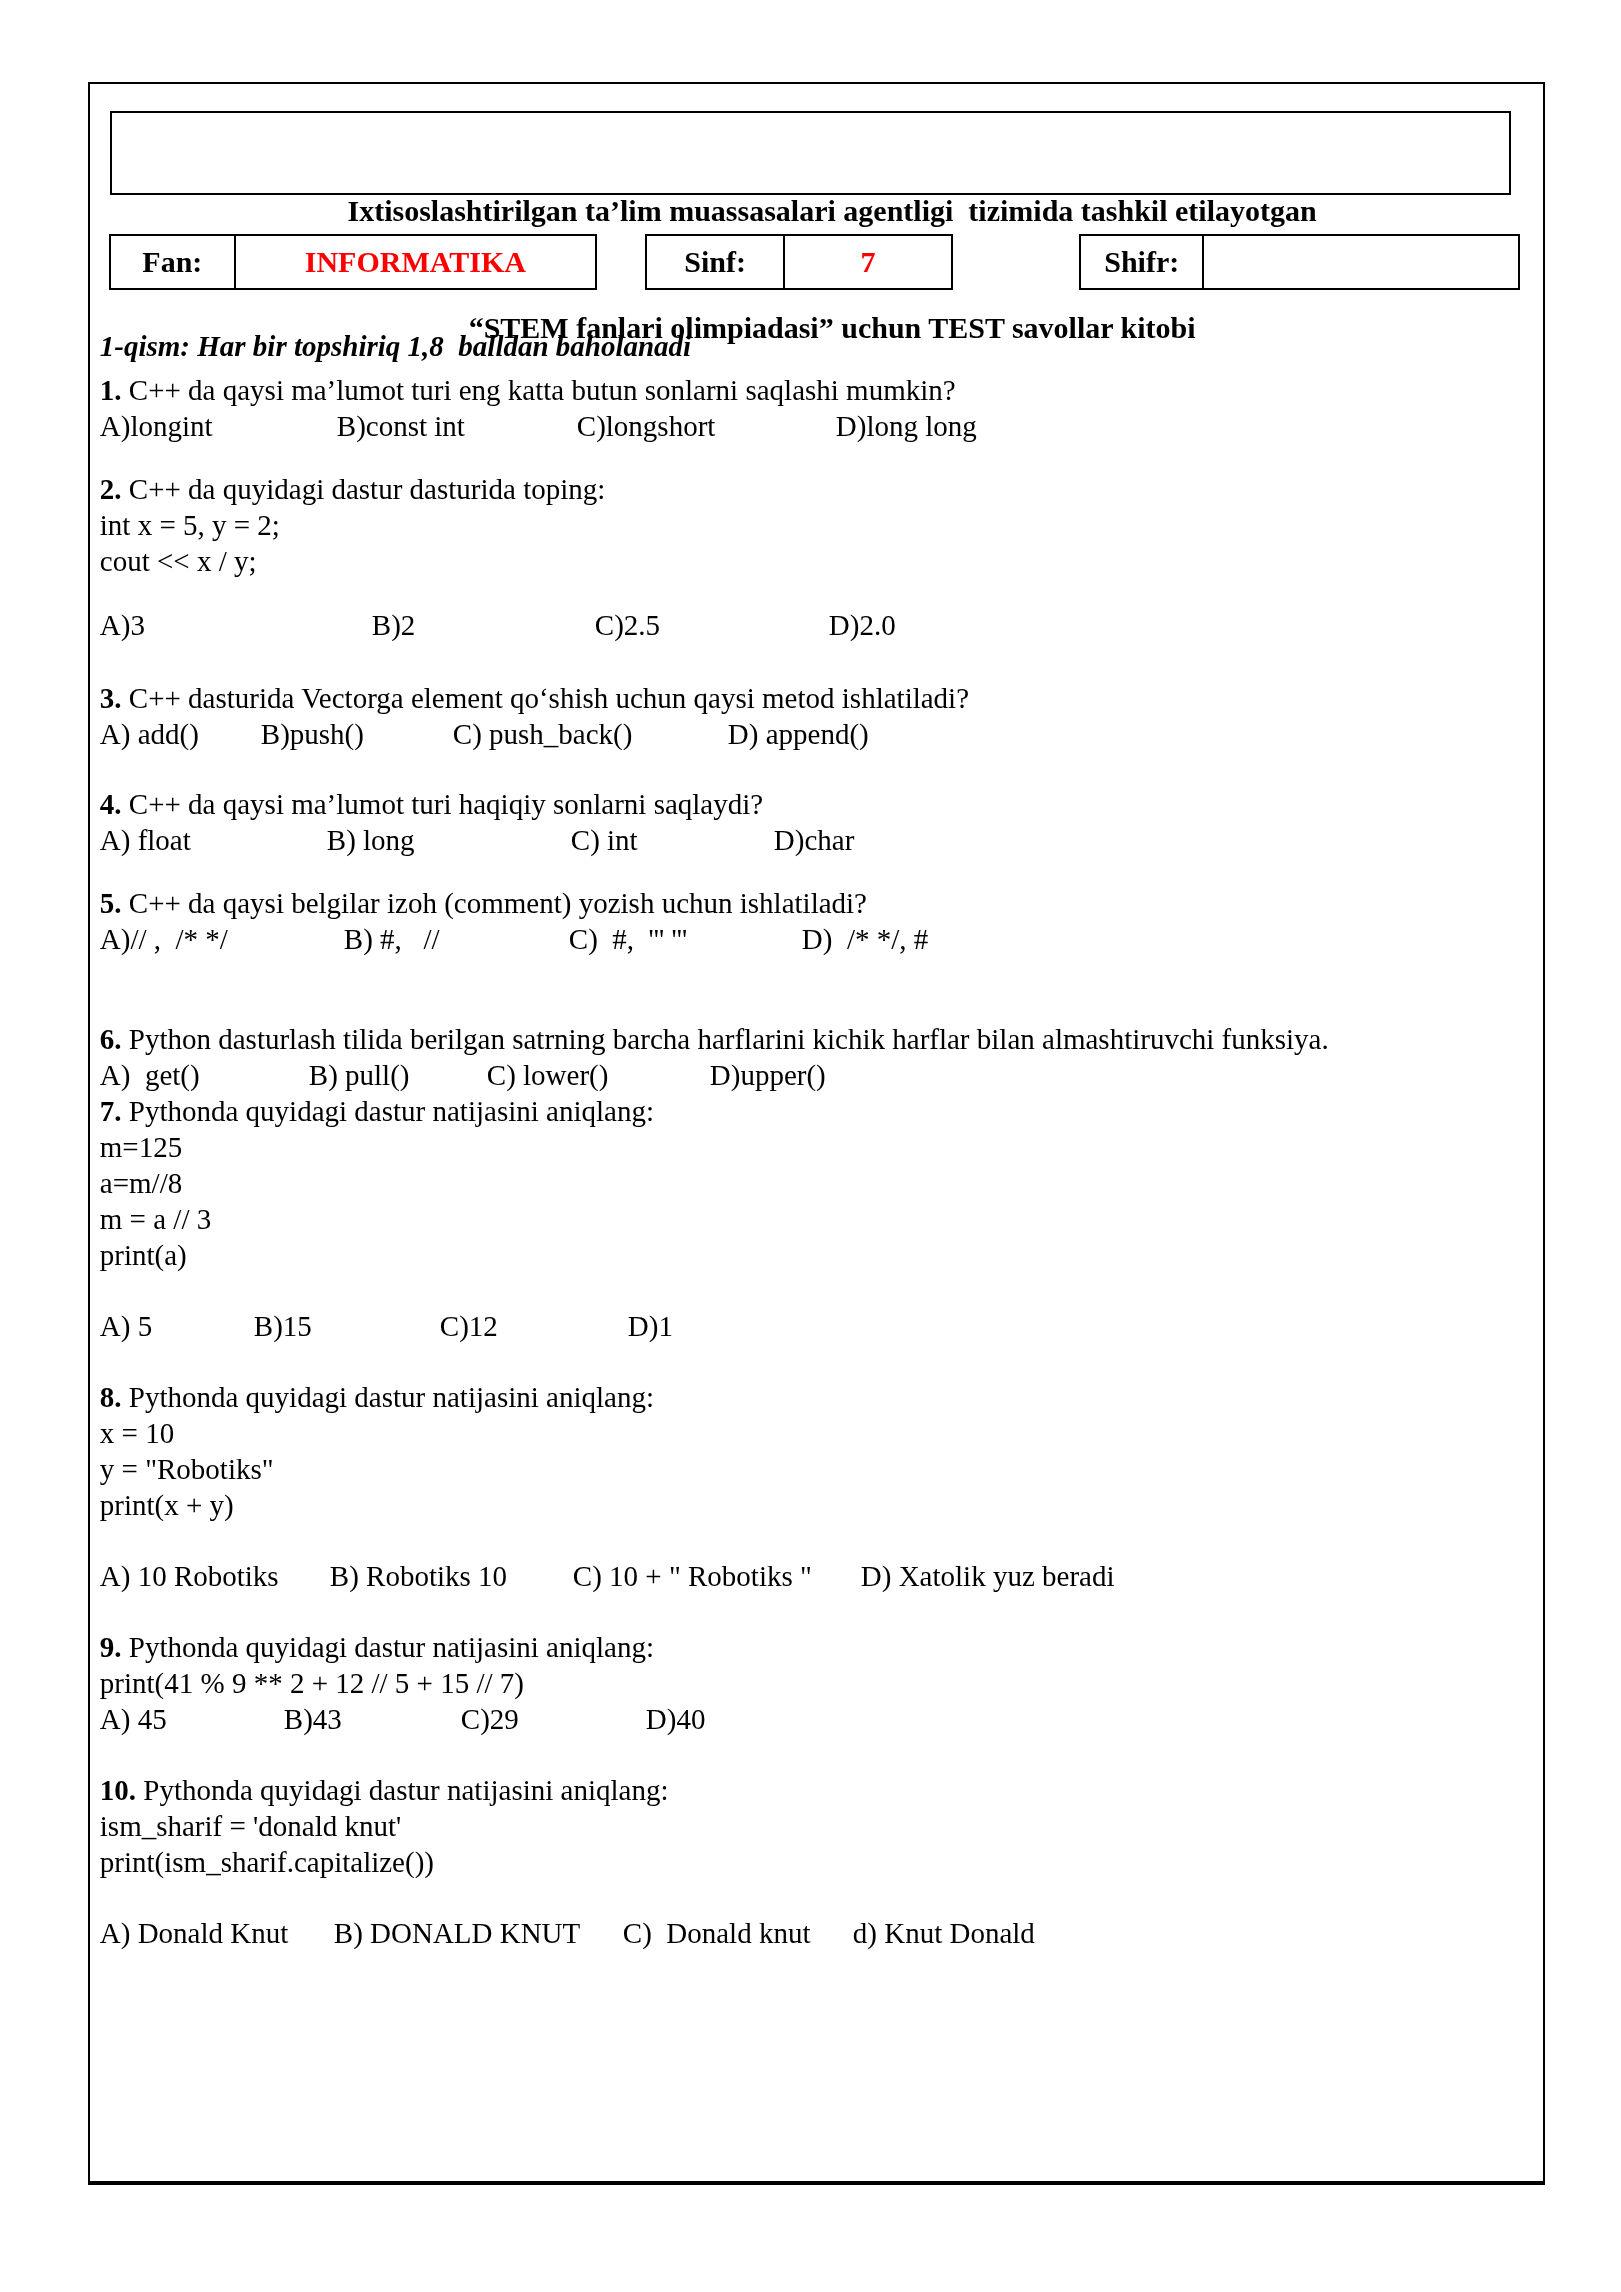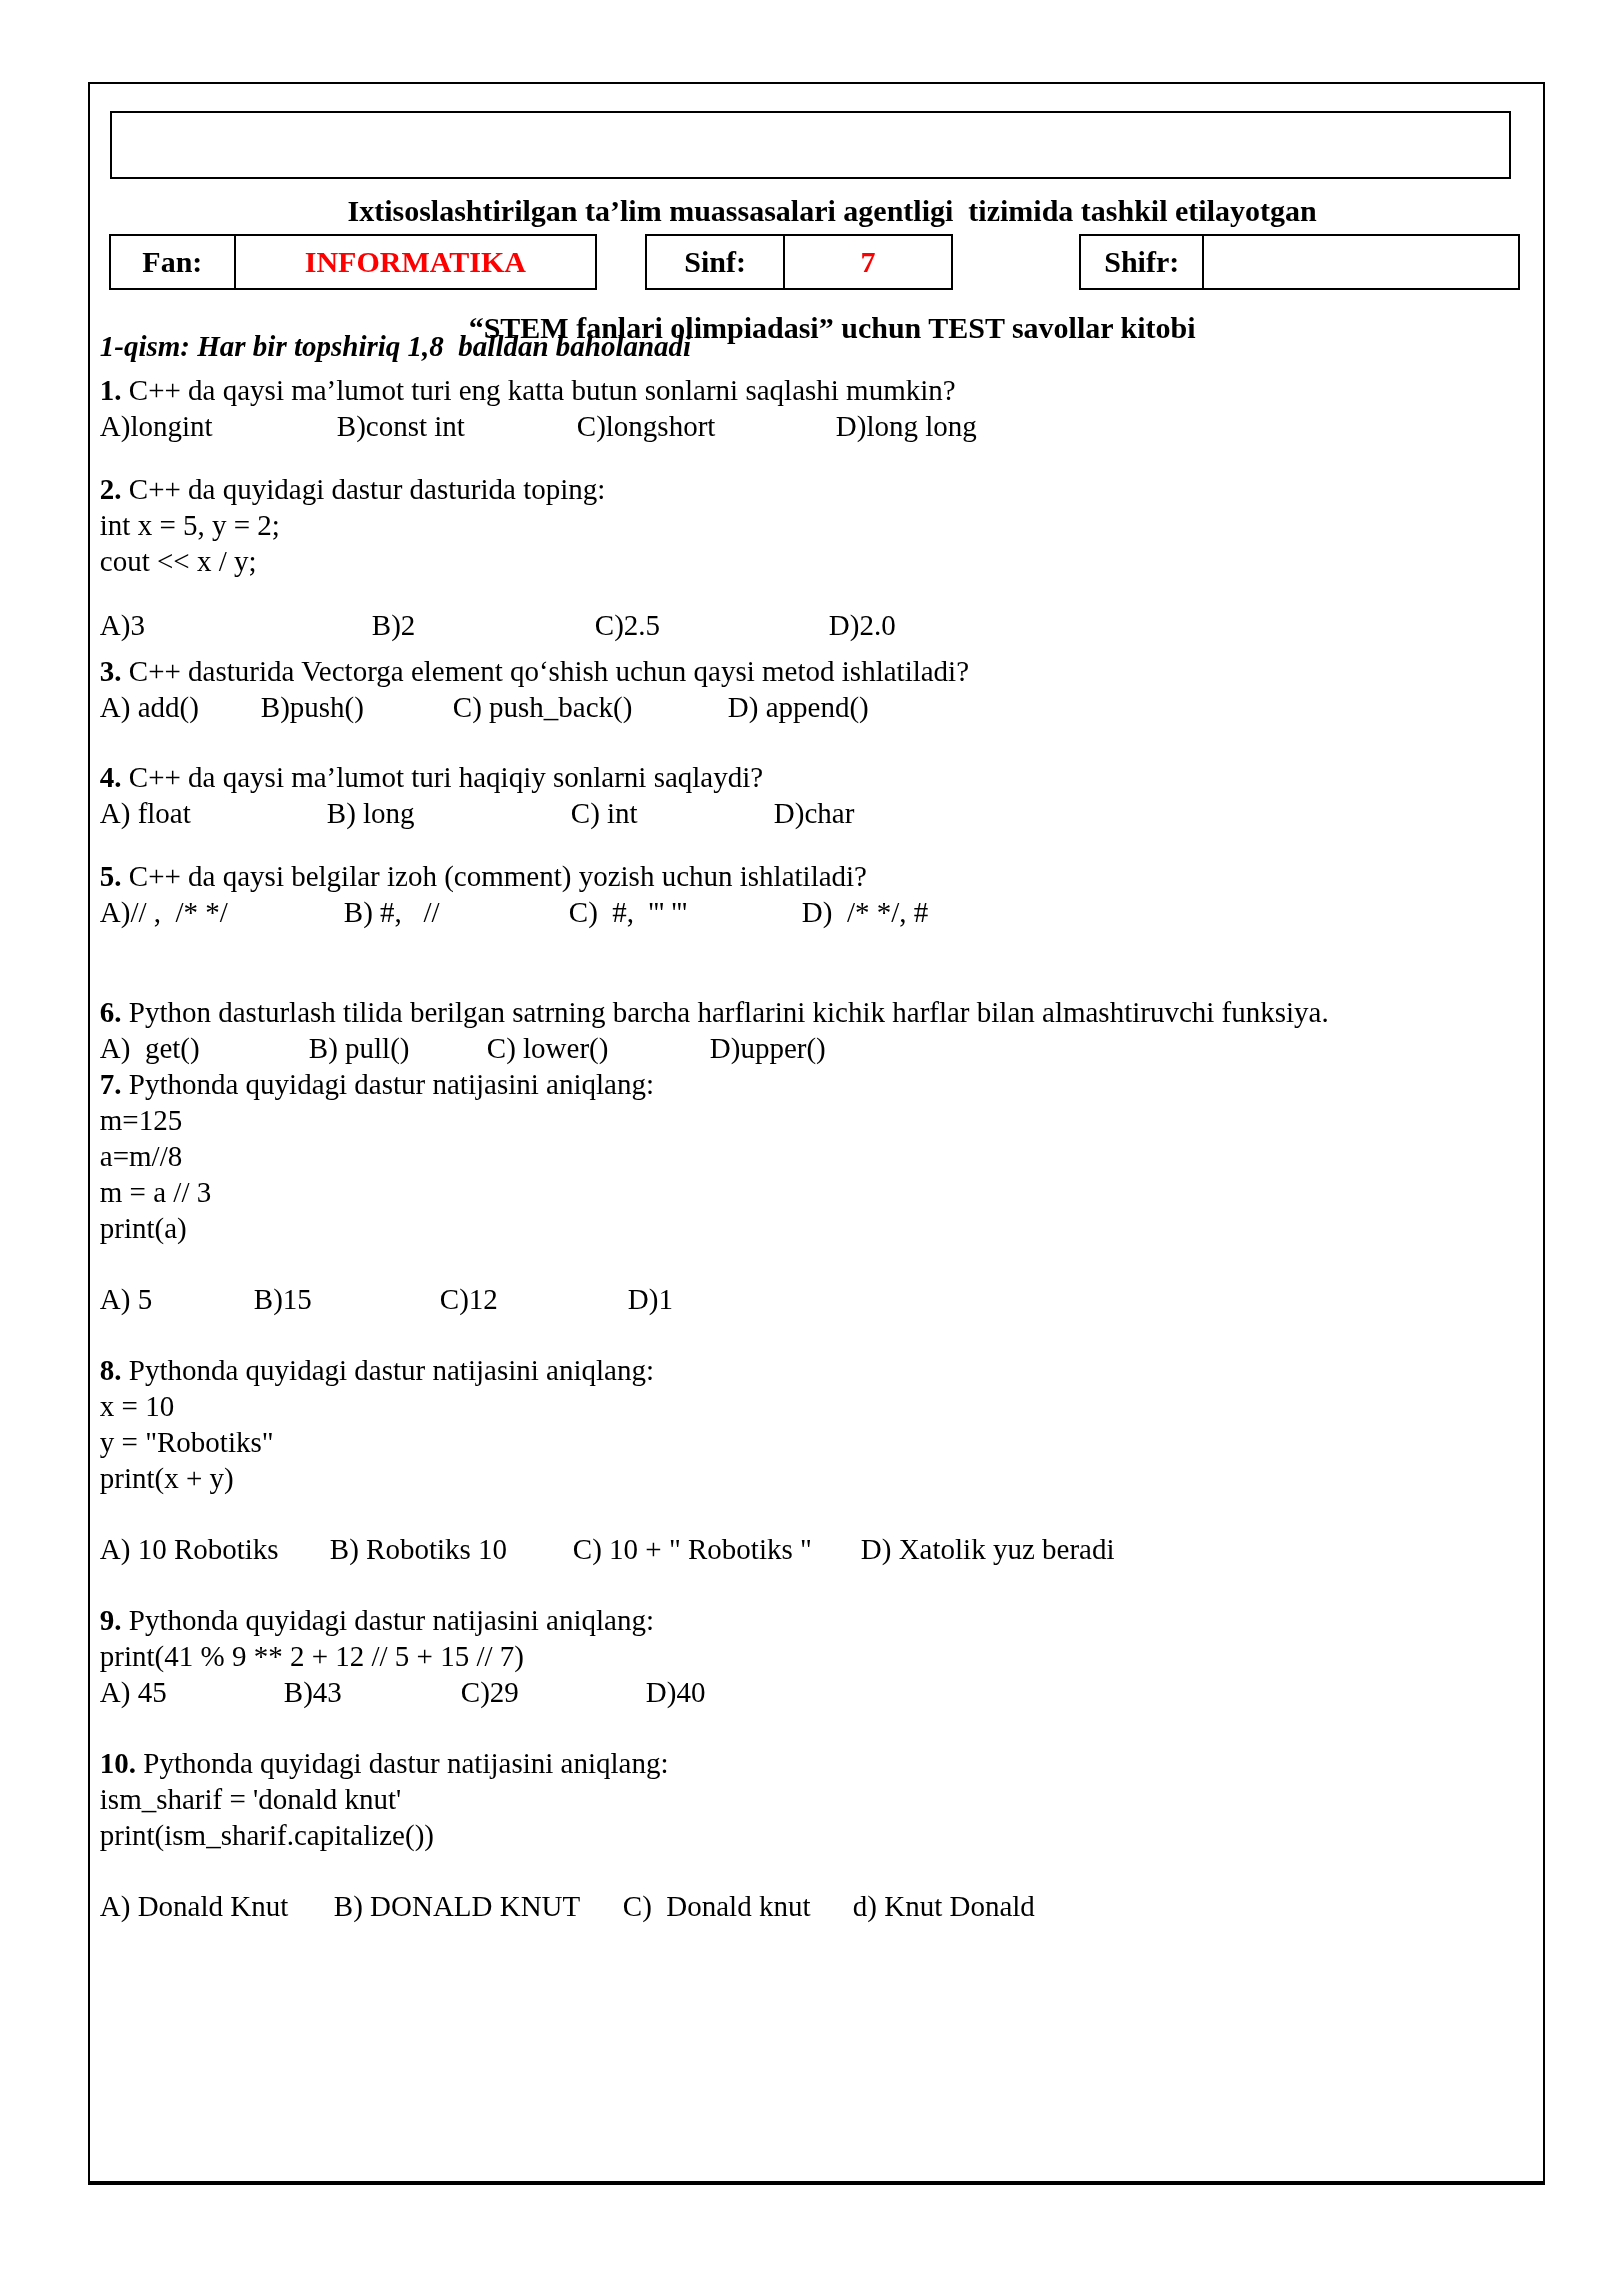--- a/index.html
+++ b/index.html
@@ -1,21 +1,21 @@
 <!DOCTYPE html>
 <html><head>
 <meta charset="utf-8">
 <style>
   html,body{margin:0;padding:0;background:#fff;}
   .page{position:relative;width:1621px;height:2293px;background:#ffffff;
         font-family:"Liberation Serif",serif;color:#000;overflow:hidden;}
   .sheet{position:absolute;left:88px;top:82px;width:1457px;height:2103px;
          border:2.9px solid #000;border-bottom-width:4.9px;box-sizing:border-box;background:#fff;}
   
-  .title-box{position:absolute;left:19.6px;top:27.4px;width:1401px;height:68px;
+  .title-box{position:absolute;left:19.6px;top:27.4px;width:1401px;height:84px;
              border:2.9px solid #000;box-sizing:border-box;text-align:center;
              font-weight:bold;font-size:30px;line-height:39px;white-space:pre;padding-left:44px;}
   
   .info-box{position:absolute;top:150px;height:56px;border:2px solid #000;
             box-sizing:border-box;display:flex;}
   .box-fan{left:18.6px;width:488px;}
   .box-sinf{left:555px;width:308px;}
   .box-shifr{left:989px;width:441px;}
   .info-cell{display:flex;align-items:center;justify-content:center;
              font-weight:bold;font-size:30px;box-sizing:border-box;white-space:pre;}
@@ -25,21 +25,21 @@
   .box-shifr .info-label{width:124px;} .box-shifr .info-value{width:315px;}
   .red{color:#fe0000;}
   
   .content{position:absolute;left:9.8px;top:244px;right:14.7px;
            font-size:29px;line-height:36px;}
   .content p{margin:0;white-space:pre;}
   .section-title{font-weight:bold;font-style:italic;white-space:pre;}
   .qnum{font-weight:bold;}
   .opts .opt{display:inline-block;white-space:pre;vertical-align:top;}
   
-  .q1{margin-top:7.8px}.q2{margin-top:27.4px}.q3{margin-top:10px}.q4{margin-top:34px}
+  .q1{margin-top:7.8px}.q2{margin-top:27.4px}.q3{margin-top:37px}.q4{margin-top:34px}
   .q5{margin-top:27.4px}.q6{margin-top:64px}.q7{}.q8{margin-top:35px}
   .q9{margin-top:35px}.q10{margin-top:35px}
   .preopt-28{height:27.4px}.preopt-36{height:35px}
   
   .q1 .o1{width:237px}.q1 .o2{width:240px}.q1 .o3{width:259px}
   .q2 .o1{width:272px}.q2 .o2{width:223px}.q2 .o3{width:234px}
   .q3 .o1{width:161px}.q3 .o2{width:192px}.q3 .o3{width:275px}
   .q4 .o1{width:227px}.q4 .o2{width:244px}.q4 .o3{width:203px}
   .q5 .o1{width:244px}.q5 .o2{width:225px}.q5 .o3{width:233px}
   .q6 .o1{width:209px}.q6 .o2{width:178px}.q6 .o3{width:223px}

